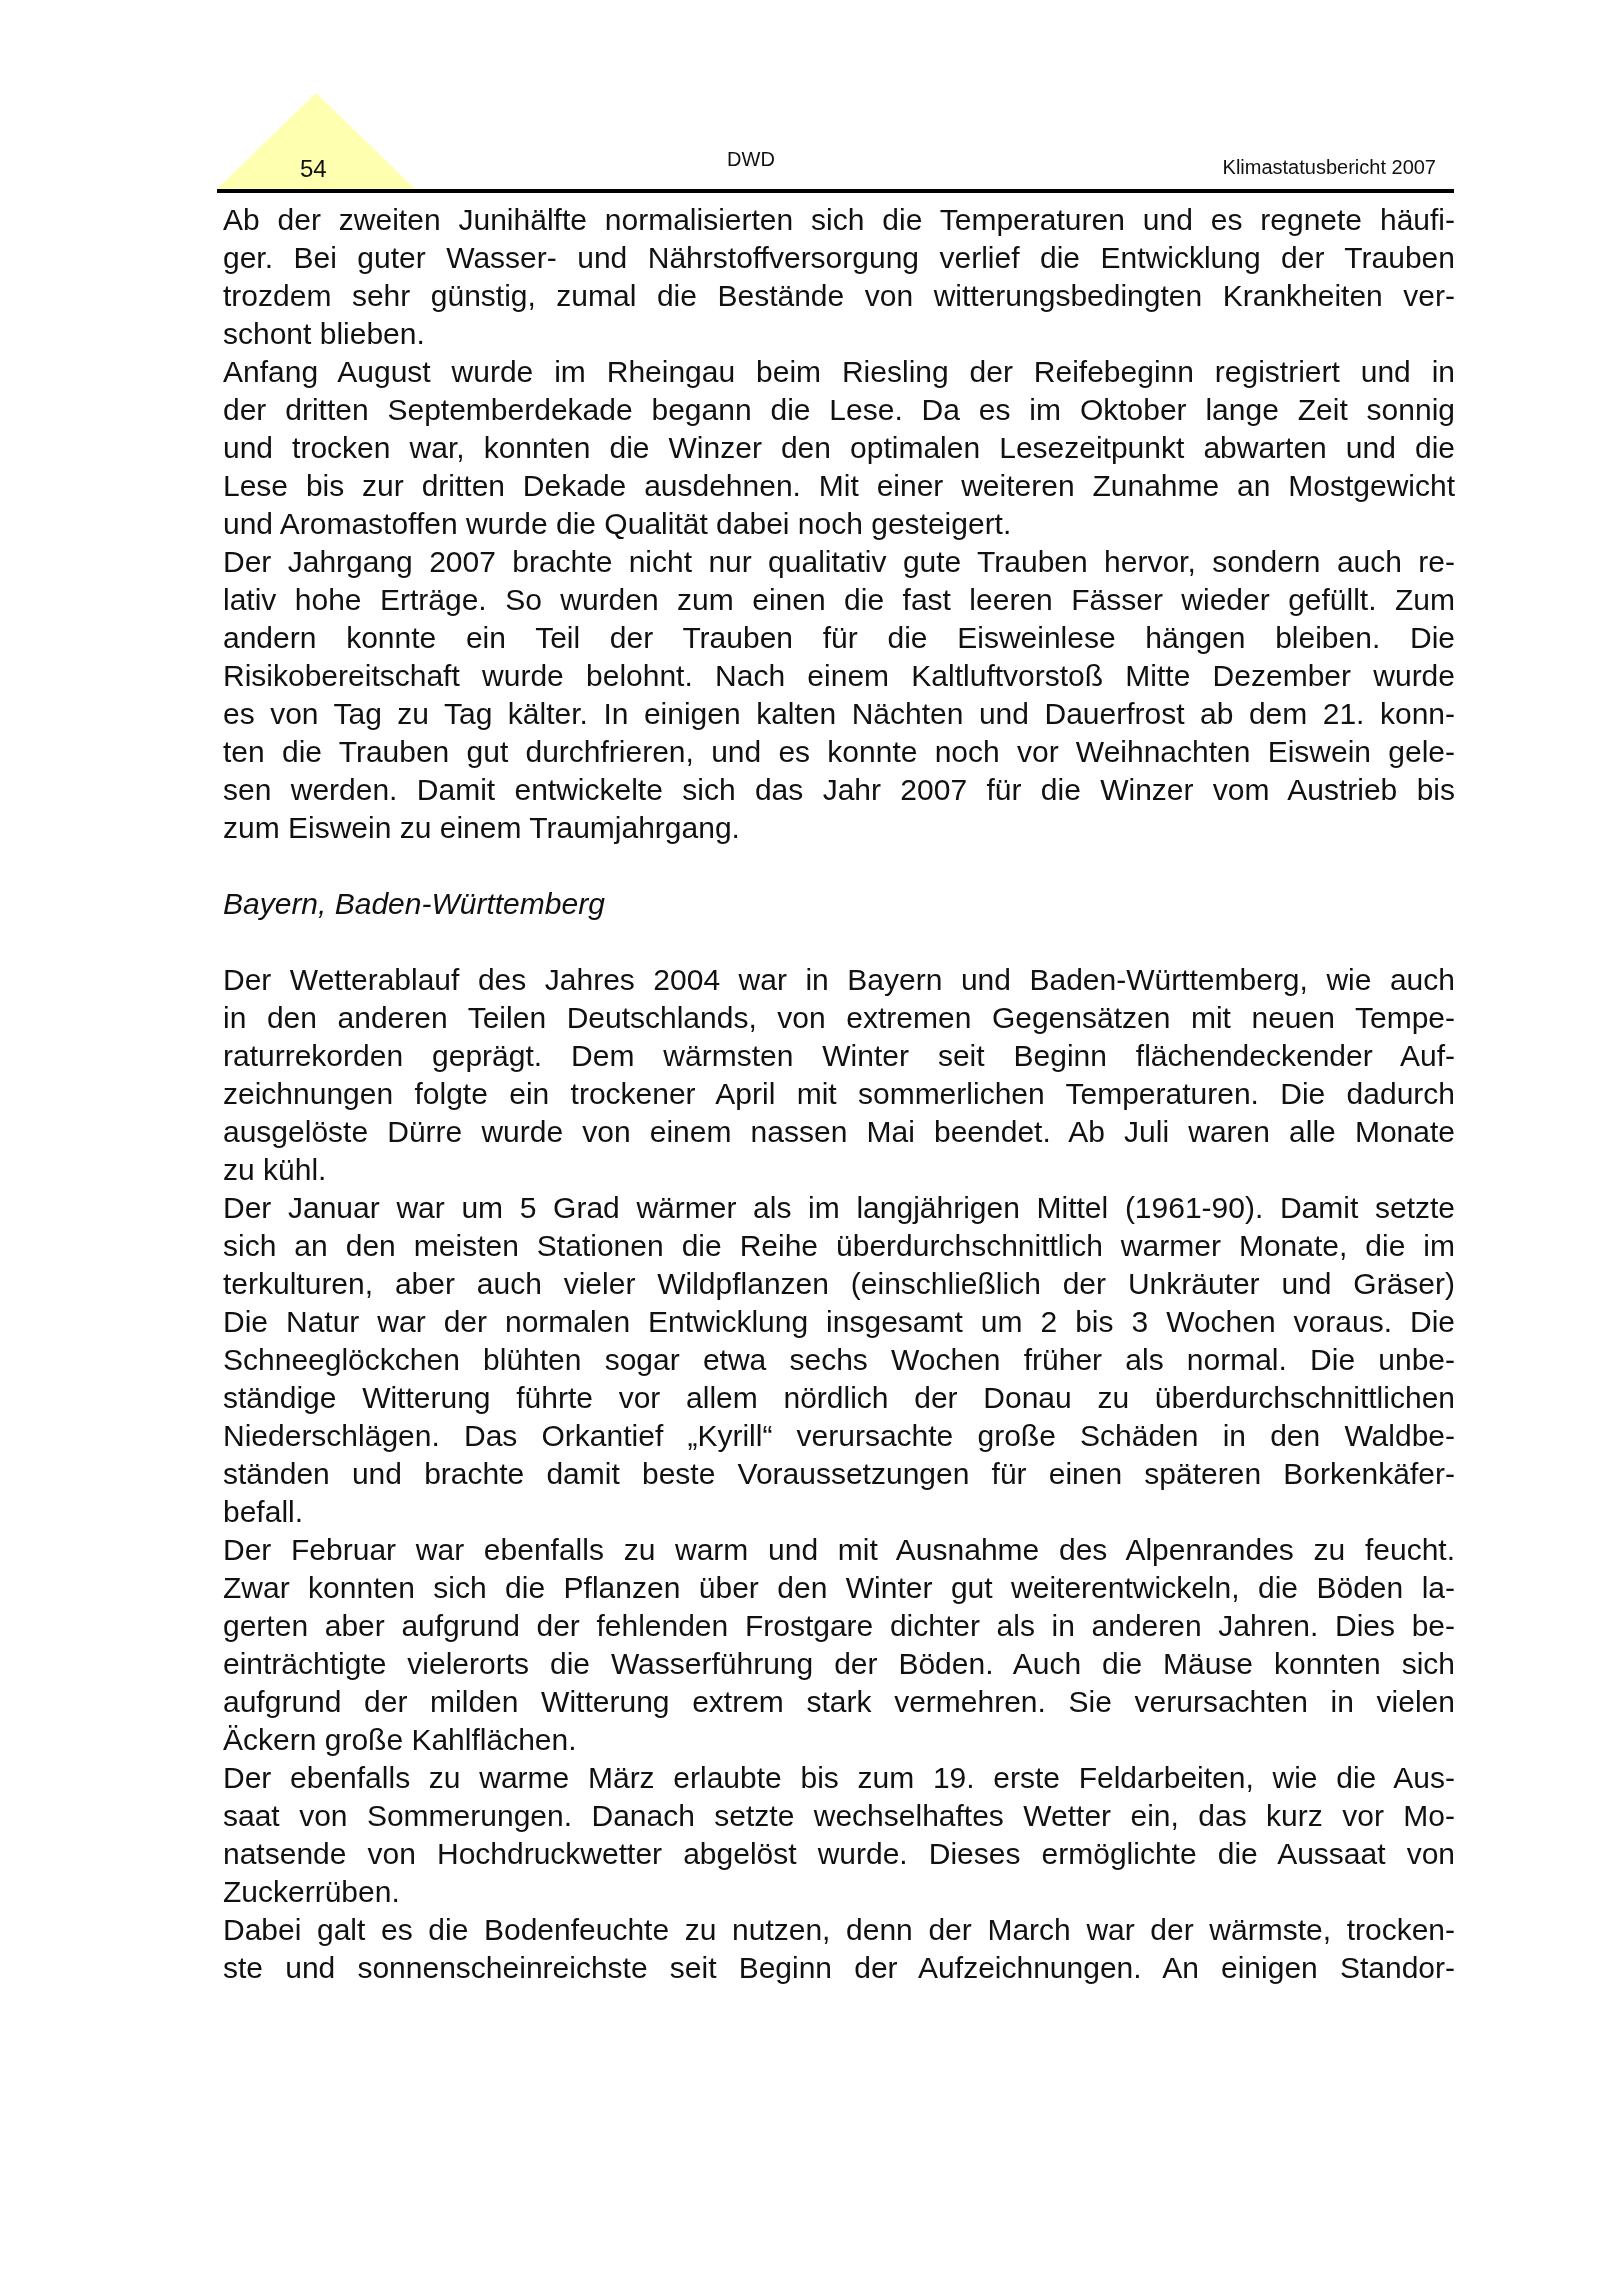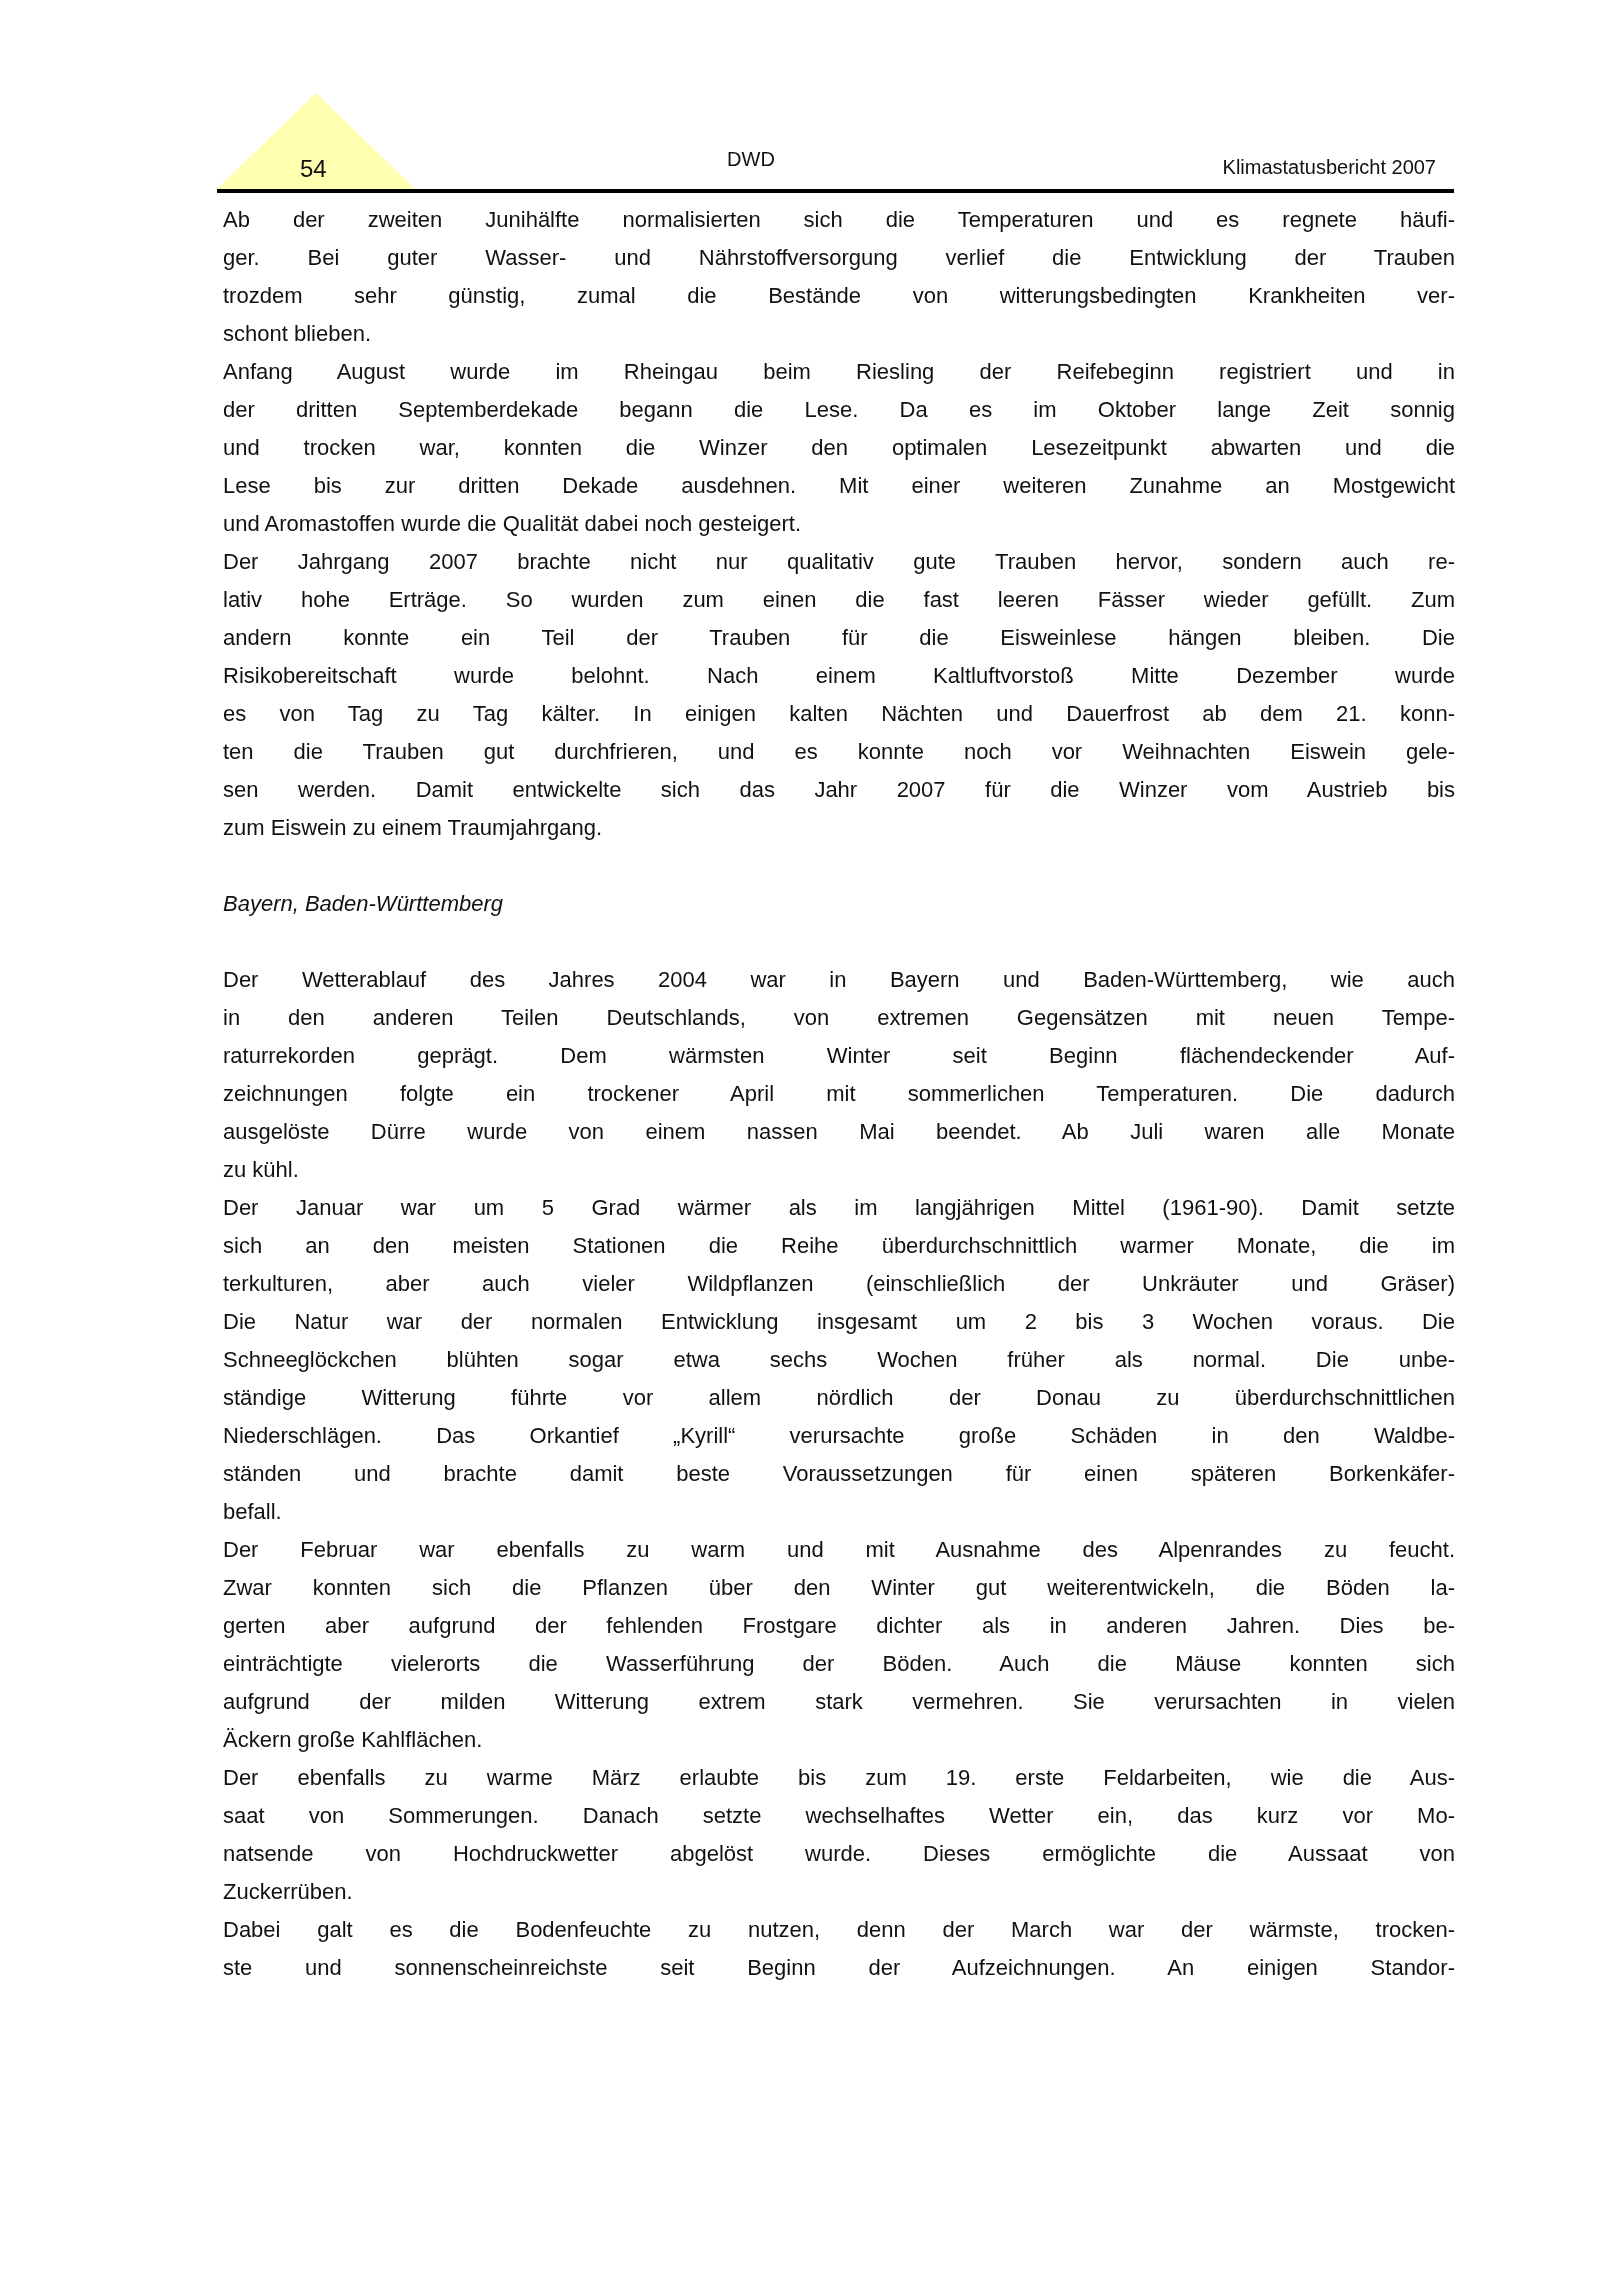--- a/index.html
+++ b/index.html
@@ -5,21 +5,21 @@
   html, body { margin: 0; padding: 0; background: #ffffff; }
   body { width: 1623px; height: 2295px; position: relative; overflow: hidden;
          font-family: "Liberation Sans", "DejaVu Sans", sans-serif; color: #111; }
   .tri { position: absolute; left: 217px; top: 93px; width: 0; height: 0;
          border-left: 99px solid transparent; border-right: 99px solid transparent;
          border-bottom: 96px solid #ffffb0; }
   .pagenum { position: absolute; left: 300px; top: 155px; font-size: 24px; color: #111; }
   .hdr-center { position: absolute; left: 0; width: 1502px; top: 148px; text-align: center; font-size: 20px; }
   .hdr-right { position: absolute; right: 187px; top: 148px; font-size: 20px; margin-top: 8px; }
   .rule { position: absolute; left: 217px; width: 1237px; top: 189px; height: 4px; background: #000; }
-  .body { position: absolute; left: 223px; width: 1232px; top: 201px; font-size: 22px; line-height: 38px; }
+  .body { position: absolute; left: 223px; width: 1232px; top: 201px; font-size: 30px; line-height: 38px; }
   .line { display: block; white-space: nowrap; text-align: justify; text-align-last: justify; height: 38px; overflow: visible; }
   .line.last { text-align-last: left; }
   .gap { height: 38px; }
   .heading { font-style: italic; height: 38px; display: block; }
 </style>
 </head>
 <body>
 
 <div class="tri"></div>
 <div class="pagenum">54</div>

